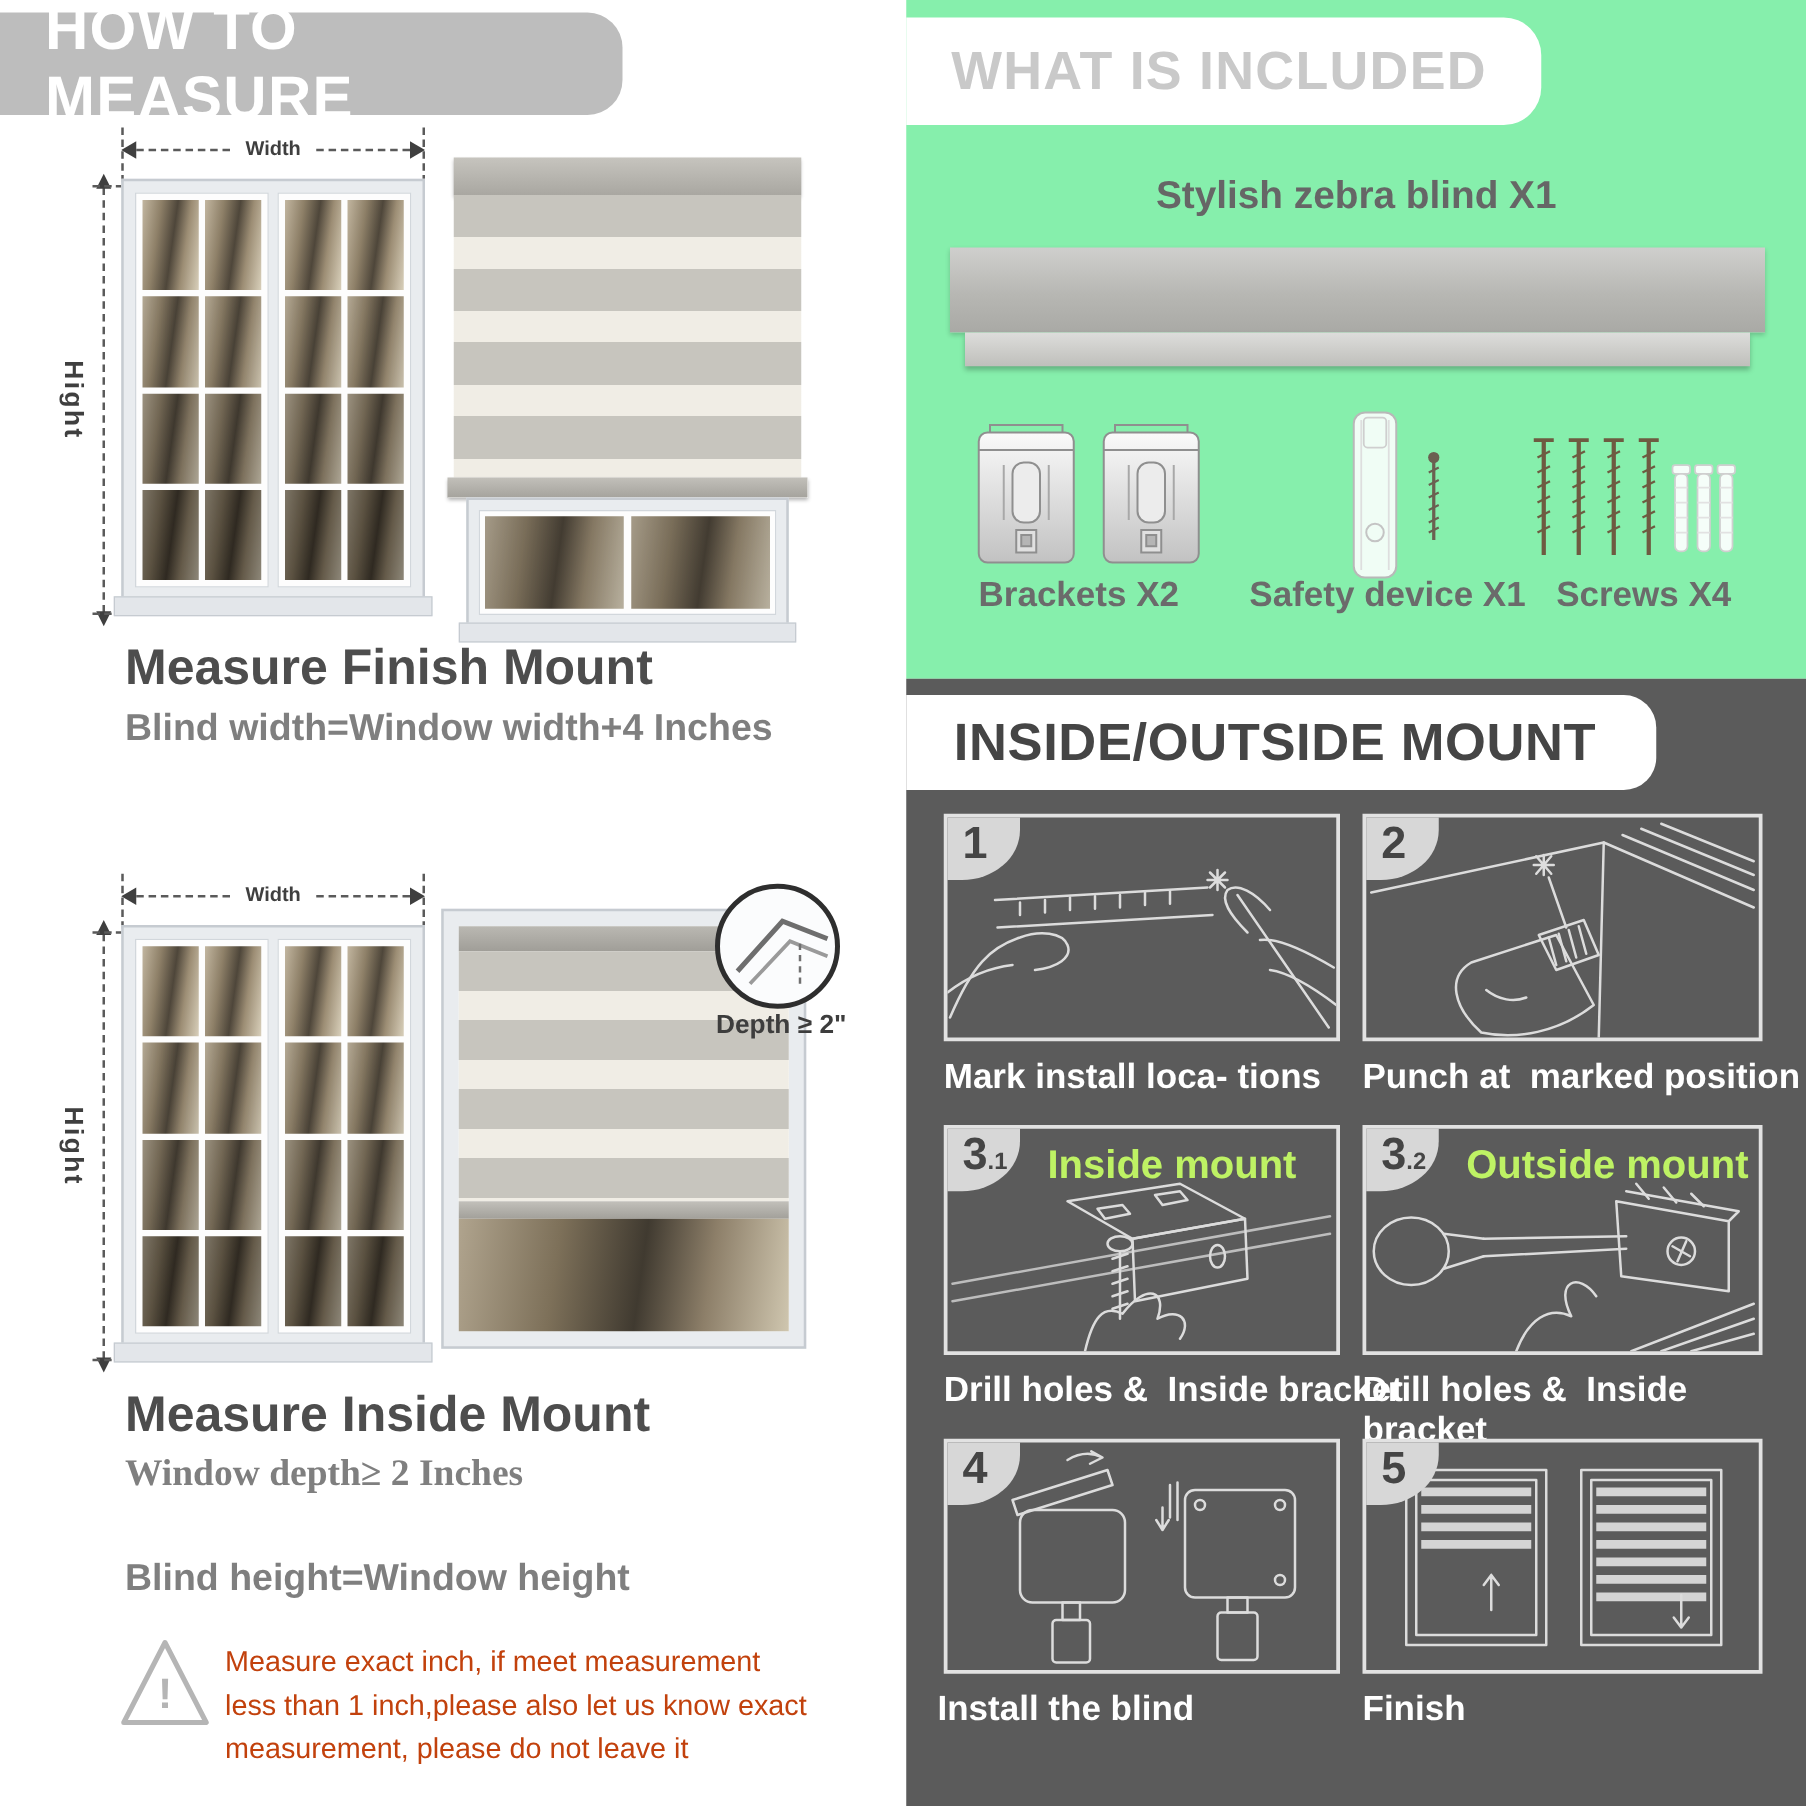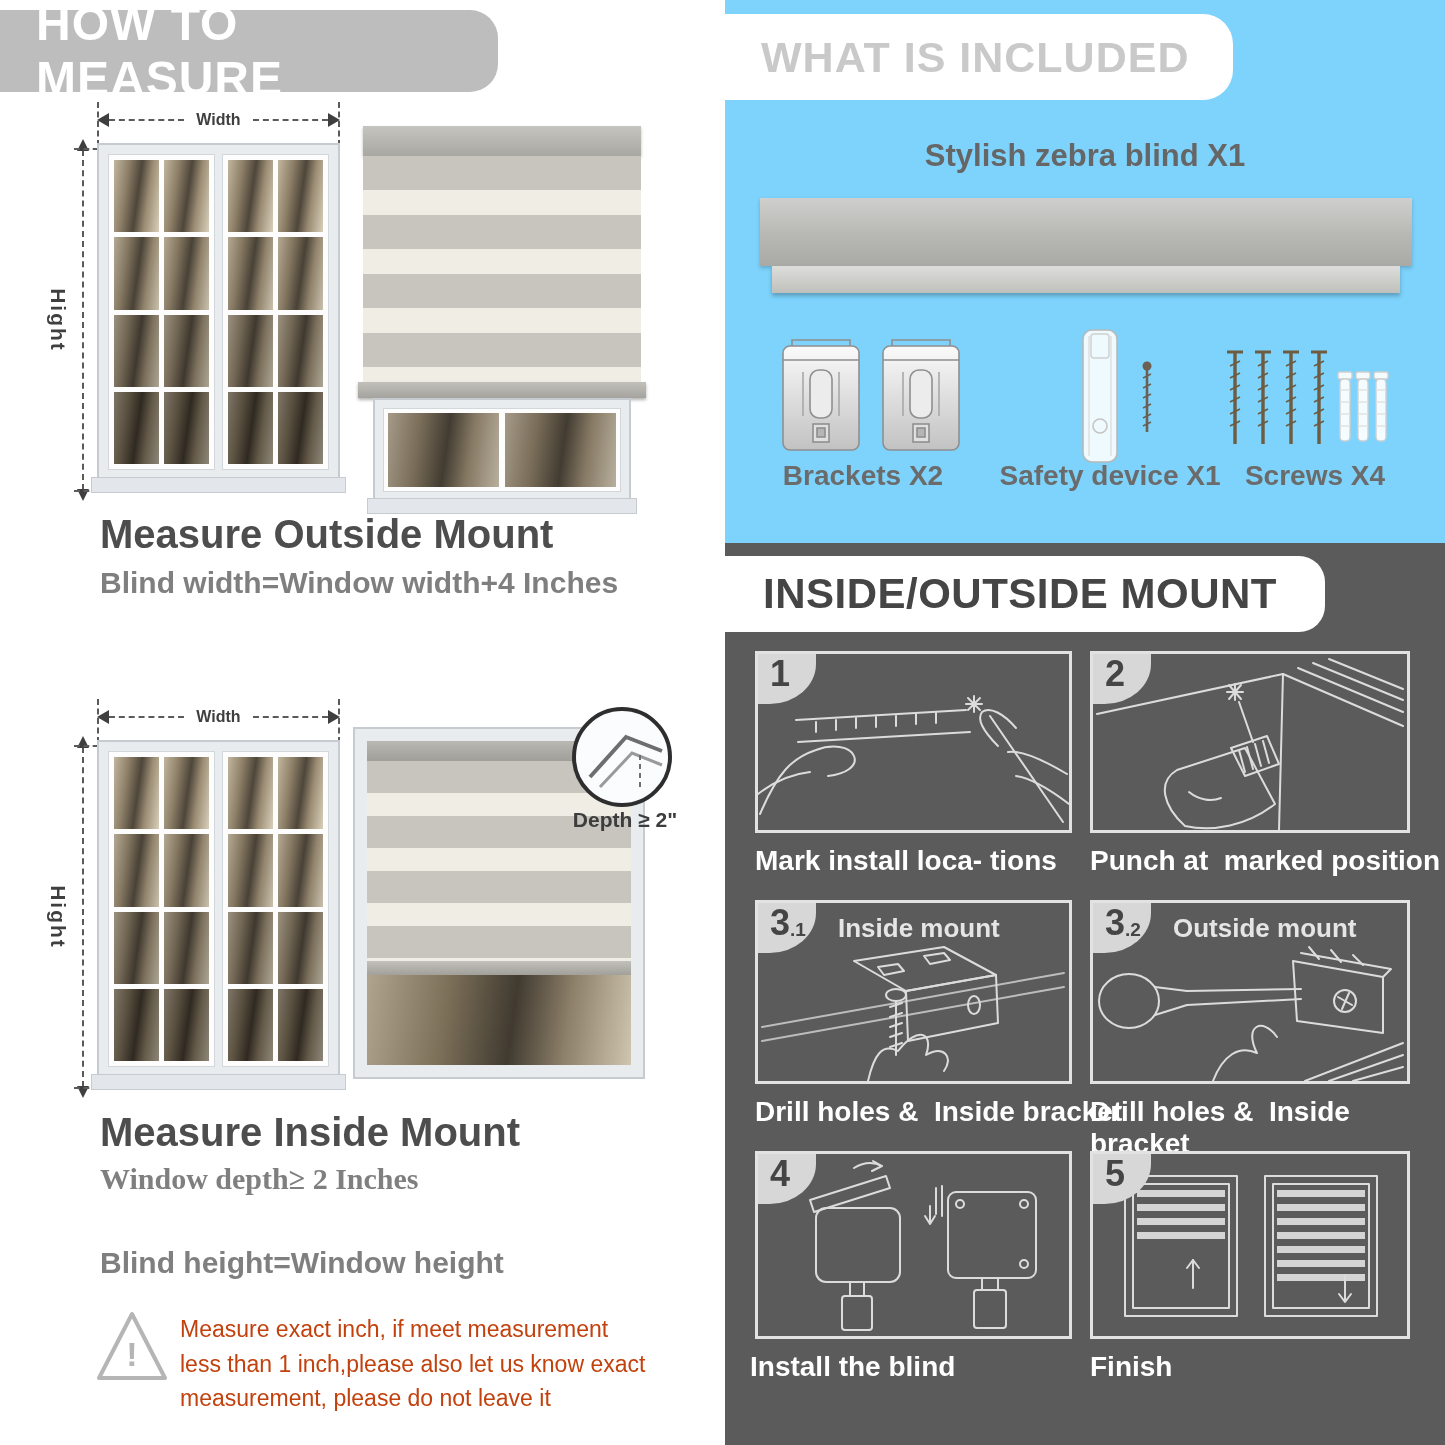--- a/index.html
+++ b/index.html
@@ -65,21 +65,21 @@
 
   .mag{border-radius:50%;border:4px solid #2e2e2e;background:#fbfcfd;overflow:hidden;}
   .depth-lbl{font-size:21px;font-weight:bold;color:#3d3d3d;text-align:center;}
 
   .m-title{font-size:40px;font-weight:bold;color:#4d4d4d;}
   .m-line{font-size:30px;font-weight:bold;color:#7f7f7f;}
   .warn-text{font-size:23px;color:#c2410c;line-height:1.5;}
 
   
   .right-col{left:725px;top:0;width:720px;height:1445px;}
-  .sec-included{position:absolute;left:0;top:0;width:720px;height:543px;background:#7dd3fc;}
+  .sec-included{position:absolute;left:0;top:0;width:720px;height:543px;background:#86efac;}
   .inc-header{position:absolute;left:0;top:14px;width:508px;height:86px;background:#fff;
     border-radius:0 30px 30px 0;display:flex;align-items:center;padding-left:36px;box-sizing:border-box;}
   .inc-header .t{color:#c9c9c9;font-size:43px;font-weight:bold;letter-spacing:1px;}
   .blind-name{position:absolute;left:0;top:138px;width:720px;text-align:center;
     font-size:31px;font-weight:bold;color:#666;}
   .cass-main{position:absolute;left:35px;top:198px;width:652px;height:68px;
     background:linear-gradient(#cfcfcd,#b7b7b3 55%,#a9a9a5);box-shadow:0 2px 4px rgba(0,0,0,.2);}
   .cass-lip{position:absolute;left:47px;top:266px;width:628px;height:27px;
     background:linear-gradient(#dddddb,#bfbfbb);box-shadow:0 3px 4px rgba(0,0,0,.25);}
   .inc-label{position:absolute;top:460px;font-size:28px;font-weight:bold;color:#6b6b6b;text-align:center;}
@@ -88,21 +88,21 @@
   .mount-header{position:absolute;left:0;top:13px;width:600px;height:76px;background:#fff;
     border-radius:0 26px 26px 0;display:flex;align-items:center;padding-left:38px;box-sizing:border-box;}
   .mount-header .t{color:#454545;font-size:42px;font-weight:bold;letter-spacing:.5px;}
 
   .panel{position:absolute;border:3px solid #e2e2e2;box-sizing:border-box;}
   .badge{position:absolute;top:0;left:0;width:58px;height:50px;background:#d7d7d7;
     border-radius:0 0 80% 0;display:flex;align-items:flex-start;justify-content:flex-start;
     padding:2px 0 0 12px;box-sizing:border-box;color:#454545;}
   .badge .n{font-size:36px;font-weight:bold;line-height:1;}
   .badge .s{font-size:19px;font-weight:bold;margin-top:14px;}
-  .ptitle{position:absolute;top:10px;left:80px;color:#e5e5e5;font-size:26px;font-weight:bold;white-space:pre-wrap;}
+  .ptitle{position:absolute;top:10px;left:80px;color:#bef264;font-size:32px;font-weight:bold;white-space:pre-wrap;}
   .caption{position:absolute;color:#fff;font-size:28px;font-weight:bold;white-space:pre-wrap;}
   .lineart{position:absolute;inset:0;width:100%;height:100%;}
   .lineart path,.lineart rect,.lineart circle,.lineart ellipse{fill:none;stroke:#dcdcdc;stroke-width:2;stroke-linecap:round;stroke-linejoin:round;}
   .lineart .fillstripe{fill:#d4d4d4;stroke:none;}
   .lineart .soft{stroke:#bdbdbd;}
 
   .itemart{position:absolute;}
 </style>
 </head>
 <body>
@@ -163,21 +163,21 @@
     <div class="rail"></div>
     <div class="winbottom" style="height:104px;position:relative;">
       <div class="g">
         <div class="pane"></div>
           <div class="pane"></div>
       </div>
       <div class="sill"></div>
     </div>
   </div>
 
-  <div class="abs m-title" style="left:100px;top:512px;">Measure Outside Mount</div>
+  <div class="abs m-title" style="left:100px;top:512px;">Measure Finish Mount</div>
   <div class="abs m-line" style="left:100px;top:566px;">Blind width=Window width+4 Inches</div>
 
   <div class="abs harrow" style="left:97px;top:709px;width:243px;">
     <span class="endtick l"></span>
     <span class="endtick r"></span>
     <span class="tri-l"></span>
     <span class="dash"></span>
     <span class="lbl">Width</span>
     <span class="dash"></span>
     <span class="tri-r"></span>

